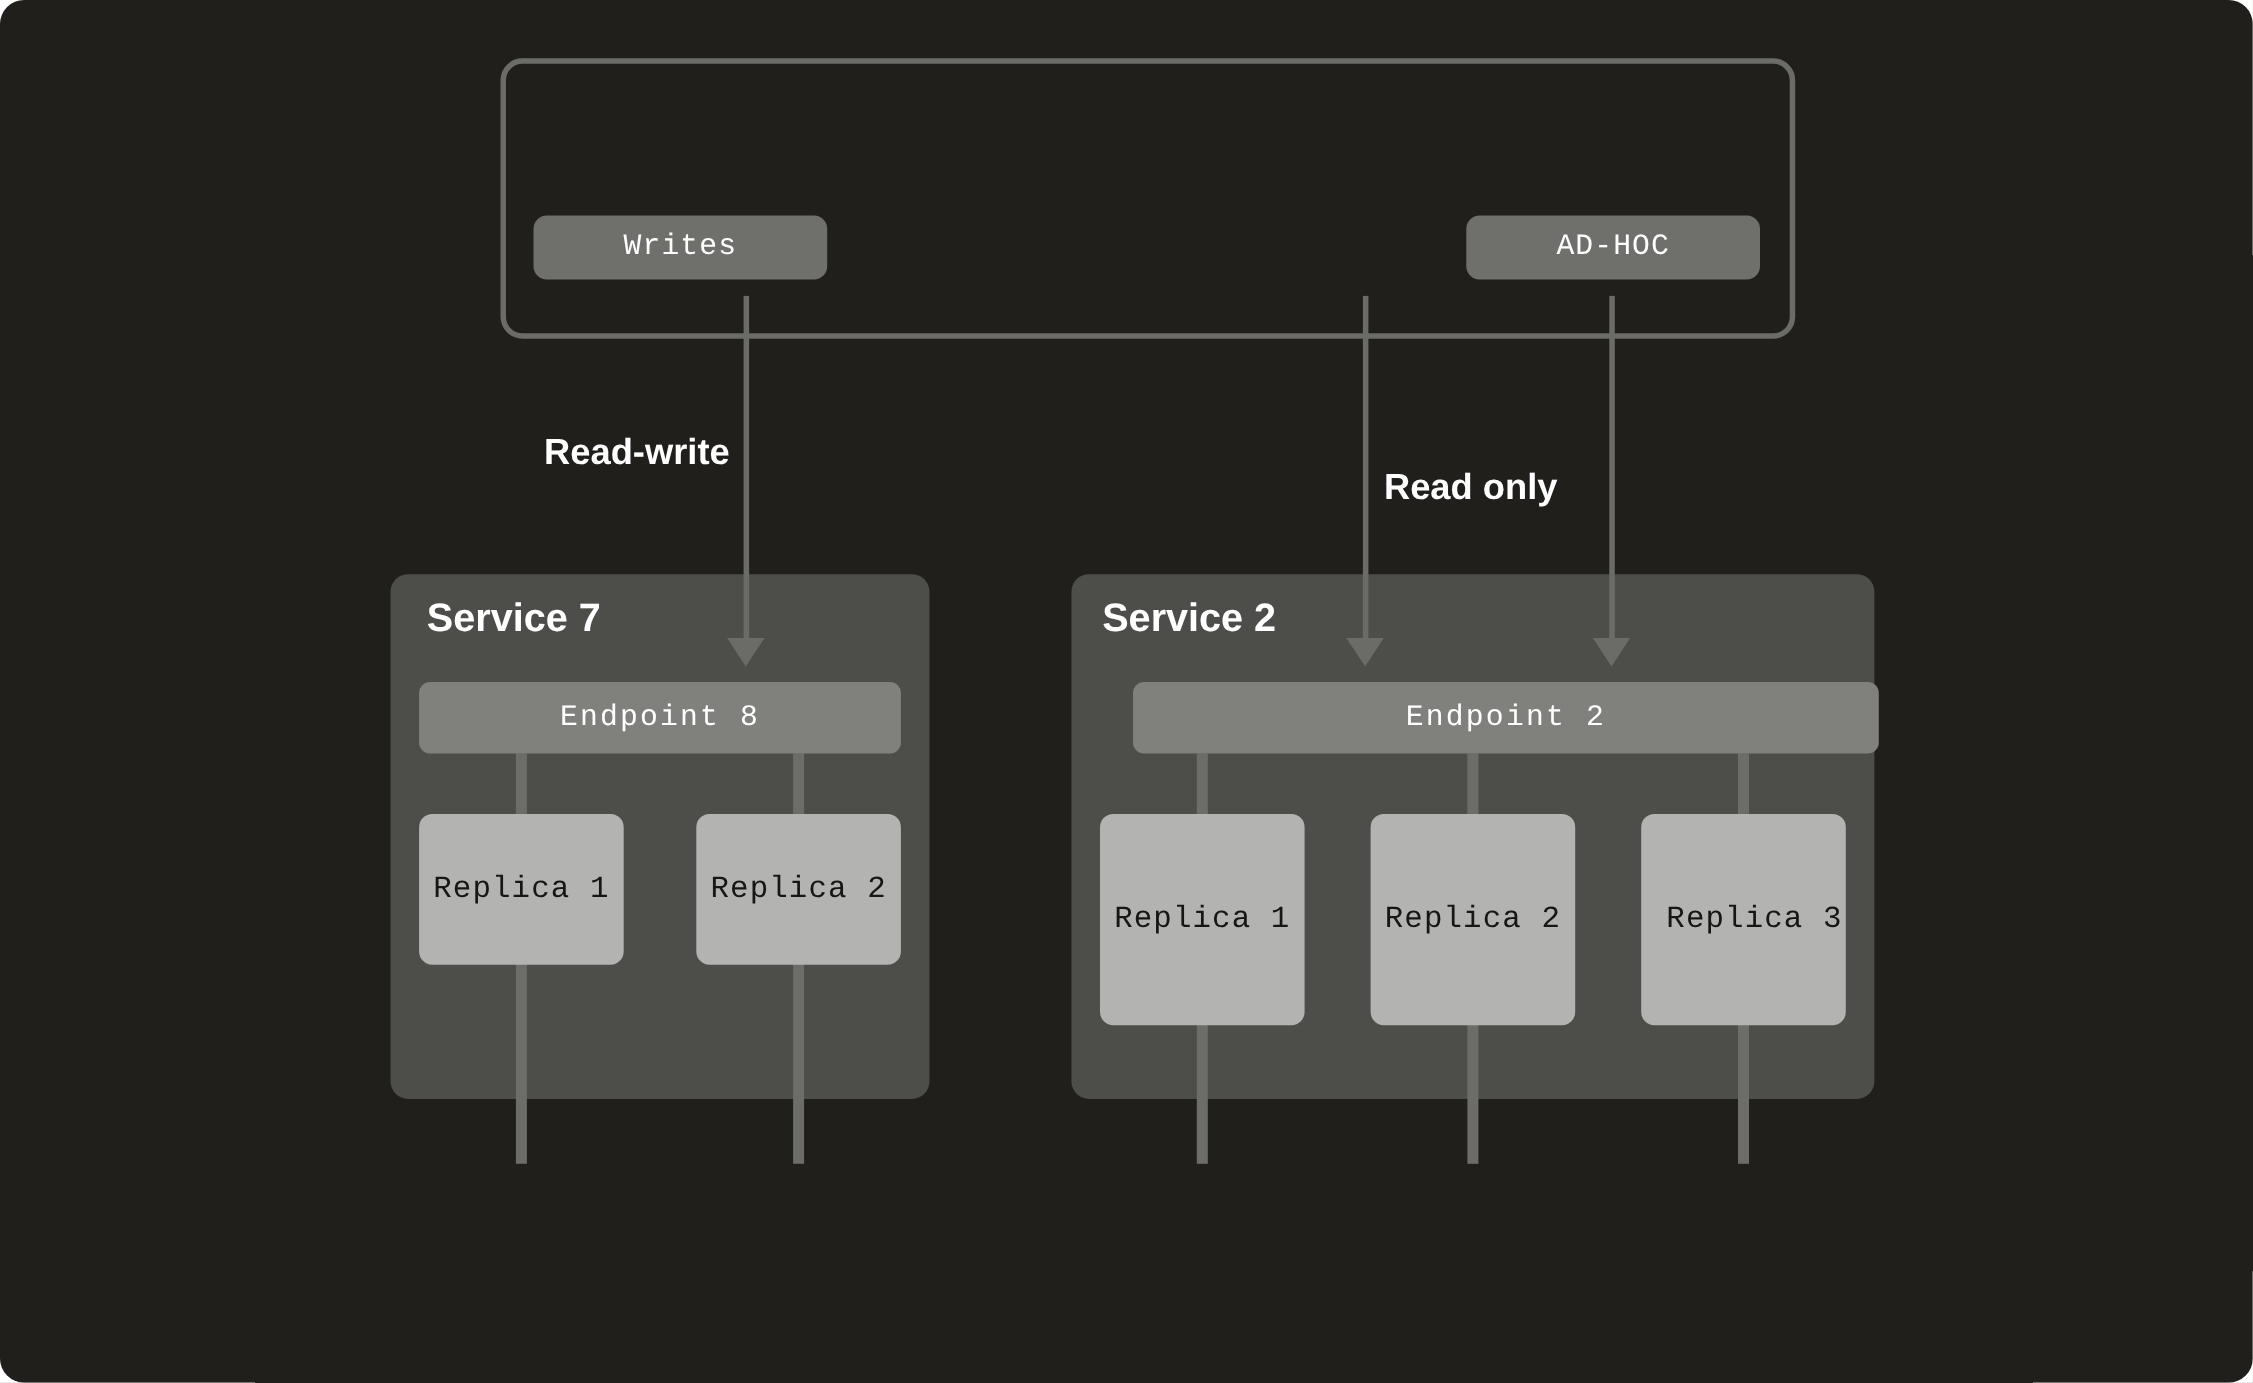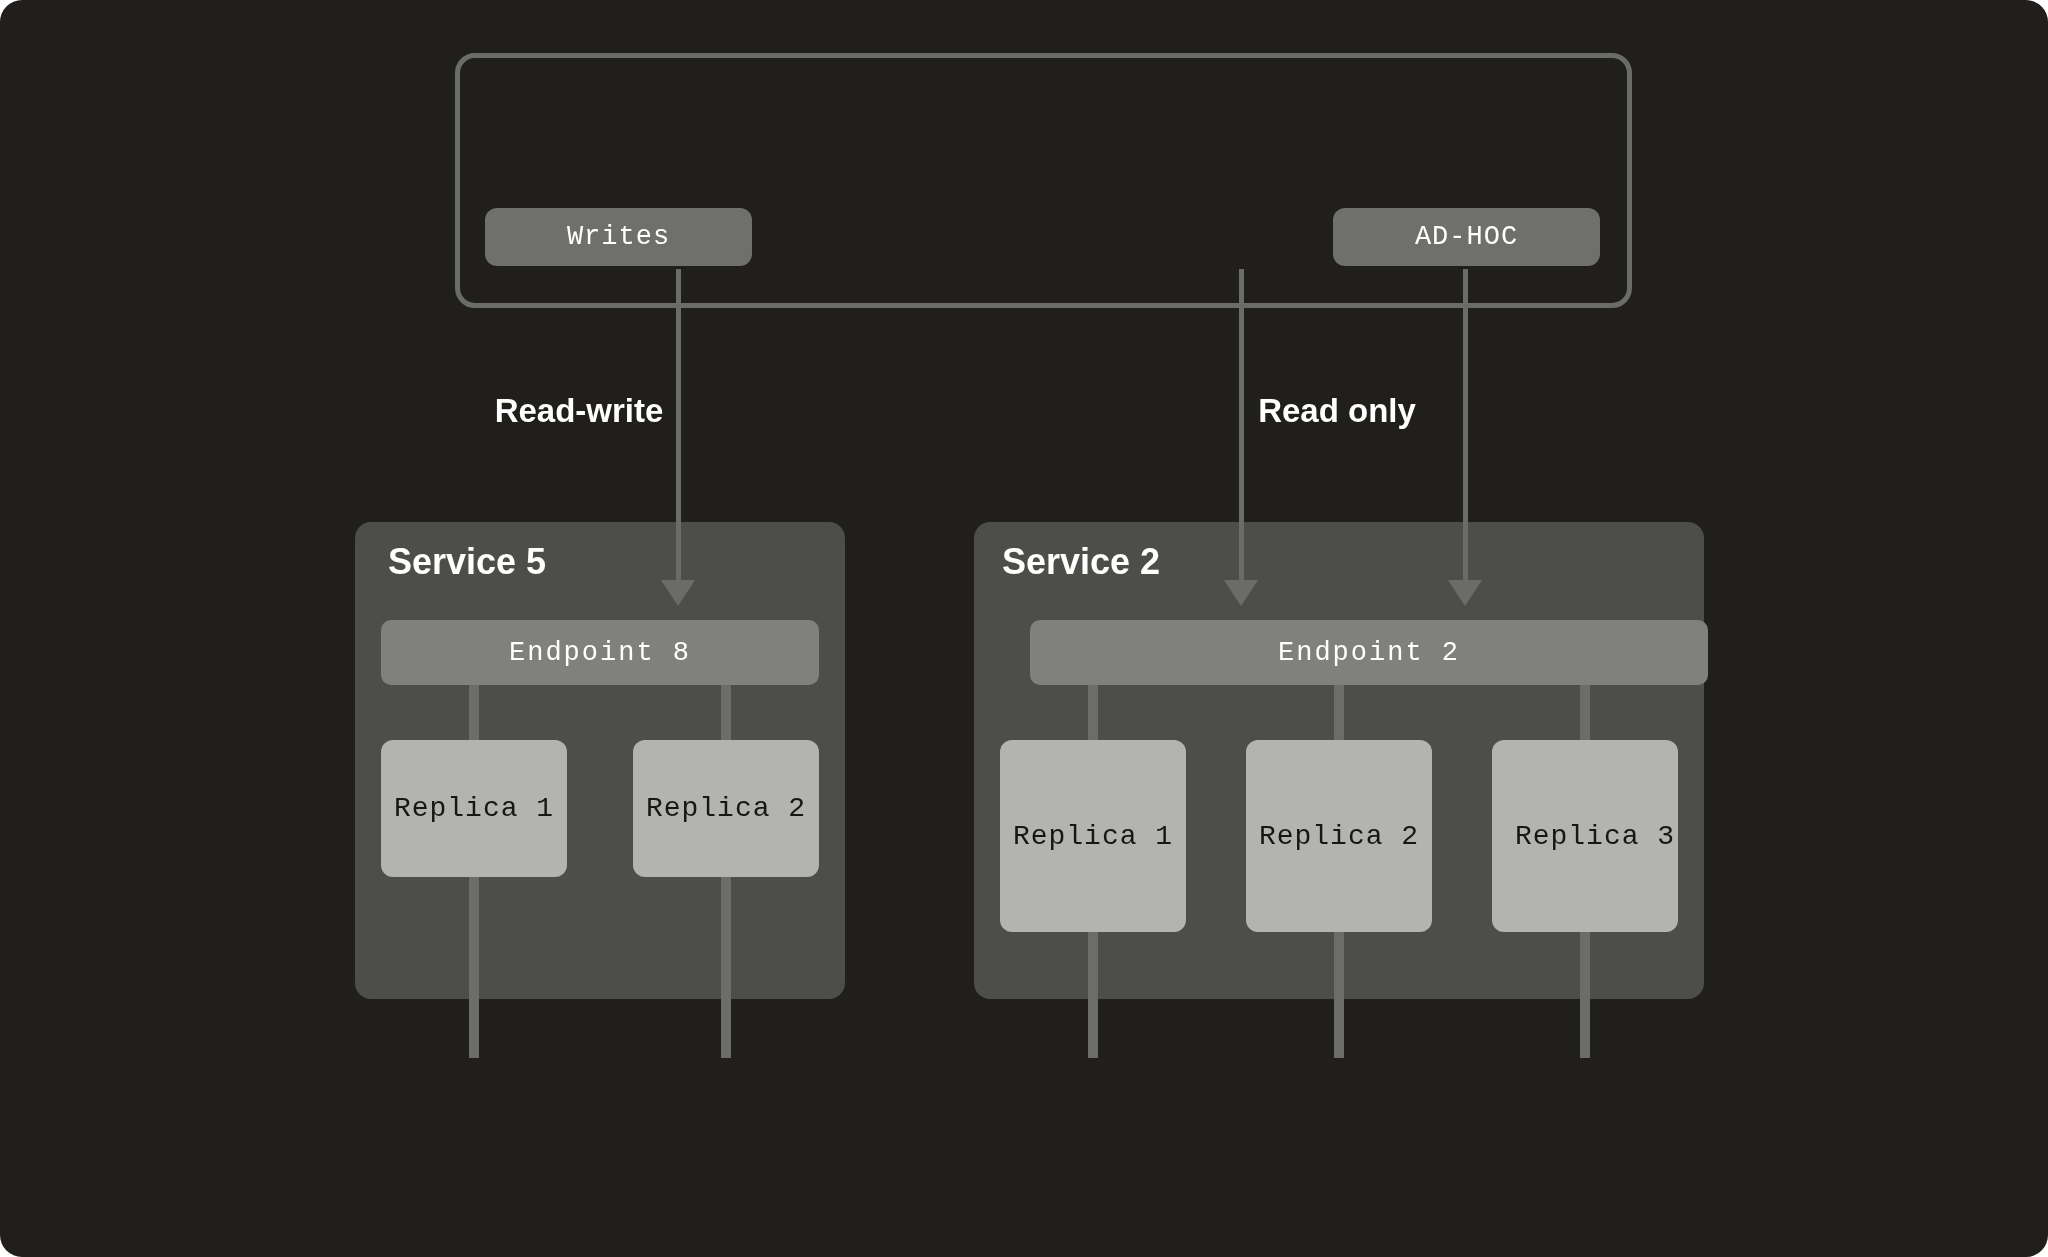--- a/index.html
+++ b/index.html
@@ -27,21 +27,21 @@
   .workloads-box{
     position:absolute;left:455px;top:53px;width:1177px;height:255px;
     border:5px solid var(--line-gray);border-radius:20px;z-index:2;
   }
   .workloads-title{
     position:absolute;left:455px;top:94px;width:1177px;
     text-align:center;font-size:40px;font-weight:bold;color:var(--text-light);
     z-index:3;letter-spacing:.5px;
   }
   .chip{
-    position:absolute;top:208px;height:58px;z-index:3;
+    position:absolute;top:196px;height:58px;z-index:3;
     background:var(--chip-gray);border-radius:12px;
     display:flex;align-items:center;justify-content:center;
     font-family:"Liberation Mono","DejaVu Sans Mono",monospace;
     font-size:27px;color:var(--text-light);letter-spacing:1px;white-space:nowrap;
   }
   #chip-writes{left:485px;width:267px;}
   #chip-analytics{left:862px;width:438px;}
   #chip-adhoc{left:1333px;width:267px;}
 
   
@@ -56,21 +56,21 @@
   }
   #edge-writes-arrow{left:661px;}
   #edge-analytics-arrow{left:1224px;}
   #edge-adhoc-arrow{left:1448px;}
 
   .edge-label{
     position:absolute;top:392px;width:320px;text-align:center;z-index:2;
     font-size:33px;font-weight:bold;color:var(--text-light);
   }
   #read-write-label{left:419px;}
-  #read-only-label{left:1177px;}
+  #read-only-label{left:1177px;margin-top:32px;}
 
   
   .service-box{position:absolute;top:522px;height:477px;background:var(--panel-gray);border-radius:16px;z-index:1;}
   #service1-box{left:355px;width:490px;}
   #service2-box{left:974px;width:730px;}
 
   .service-title{position:absolute;top:541px;font-size:36px;font-weight:bold;color:var(--text-light);z-index:3;}
   #service1-title{left:388px;}
   #service2-title{left:1002px;}
 
@@ -127,21 +127,21 @@
   <div class="arrowhead" id="edge-writes-arrow"></div>
   <div class="flow-line" id="edge-analytics-line"></div>
   <div class="arrowhead" id="edge-analytics-arrow"></div>
   <div class="flow-line" id="edge-adhoc-line"></div>
   <div class="arrowhead" id="edge-adhoc-arrow"></div>
 
   <div class="edge-label" id="read-write-label">Read-write</div>
   <div class="edge-label" id="read-only-label">Read only</div>
 
   <div class="service-box" id="service1-box"></div>
-  <div class="service-title" id="service1-title">Service 5</div>
+  <div class="service-title" id="service1-title">Service 7</div>
   <div class="replica-line" id="line-s1-r1"></div>
   <div class="replica-line" id="line-s1-r2"></div>
   <div class="endpoint-bar" id="endpoint1">Endpoint 8</div>
   <div class="replica short" id="s1-replica1">Replica 1</div>
   <div class="replica short" id="s1-replica2">Replica 2</div>
 
   <div class="service-box" id="service2-box"></div>
   <div class="service-title" id="service2-title">Service 2</div>
   <div class="replica-line" id="line-s2-r1"></div>
   <div class="replica-line" id="line-s2-r2"></div>

